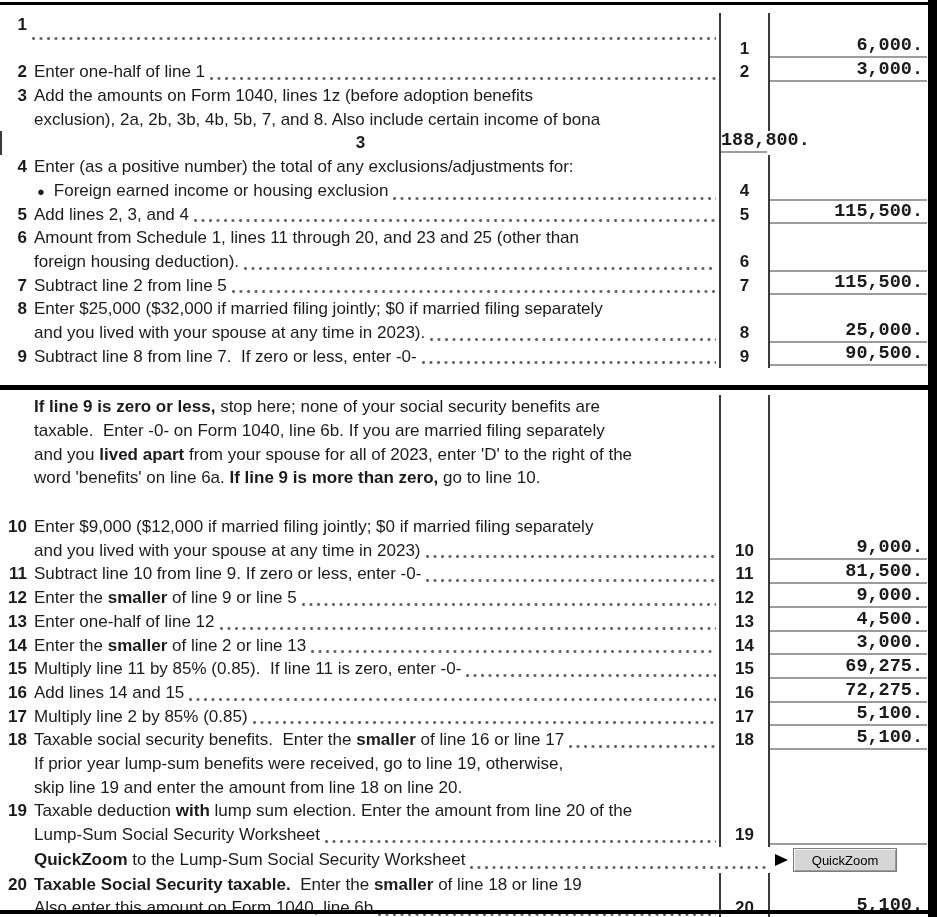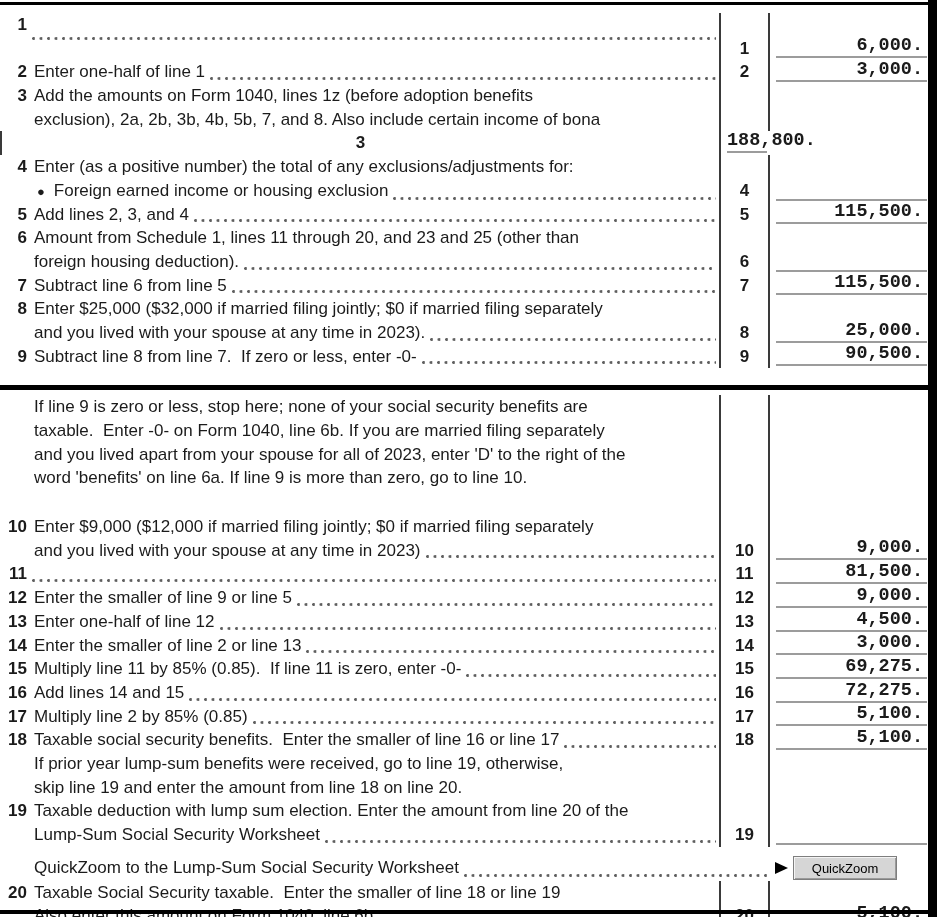--- a/index.html
+++ b/index.html
@@ -21,45 +21,45 @@
   .sec-lower{padding-top:5px;}
   .row{
     display:grid;
     grid-template-columns:719px 49px 160px;
     height:23.7px;
     align-items:baseline;
   }
   .c-label{display:flex;align-items:baseline;overflow:hidden;}
   .gut{flex:0 0 27px;text-align:right;font-weight:bold;font-size:17px;line-height:23.7px;white-space:pre;}
   .txt{margin-left:7px;font-size:17px;line-height:23.7px;white-space:pre;}
-  .txt b{font-weight:normal;}
+  .txt b{font-weight:bold;}
   .bullet{font-size:13px;margin:0 9px 0 3px;}
   .leader{
     flex:1 1 auto;height:3px;align-self:flex-end;
     margin:0 3px 4px 5px;
     background-image:radial-gradient(circle at 1.5px 1.5px,#5f5f5f 1.25px,transparent 1.6px);
     background-size:7.5px 3px;background-repeat:repeat-x;
   }
   .c-num{
     border-left:2px solid #3a3a3a;align-self:stretch;
     display:flex;align-items:flex-end;justify-content:center;
     font-weight:bold;font-size:17px;line-height:23.7px;
   }
   .c-amt{border-left:2px solid #3a3a3a;align-self:stretch;position:relative;}
   .amt{
-    position:absolute;left:6px;right:1px;bottom:2px;
+    position:absolute;left:0;right:1px;bottom:2px;
     border-bottom:2px solid #9c9c9c;
     text-align:right;
     font-family:"Liberation Mono","DejaVu Sans Mono",monospace;
     font-weight:bold;font-size:18.5px;line-height:21px;
     padding-right:4px;min-height:21px;
   }
   .amt.no-ul{border-bottom-color:transparent;}
   .qzrow{
-    display:flex;align-items:center;height:26px;margin-top:8px;
+    display:flex;align-items:center;height:26px;
   }
   .qzrow .txt{line-height:26px;}
   .qz-arrow{
     flex:0 0 auto;width:0;height:0;
     border-left:13px solid #000;
     border-top:6px solid transparent;
     border-bottom:6px solid transparent;
     margin:0 5px 0 2px;
   }
   .qz-btn{
@@ -175,21 +175,21 @@
             <span class="leader"></span>
           </div>
           <div class="c-num">6</div>
           <div class="c-amt">
             <div class="amt"></div>
           </div>
         </div>
         <div class="row">
           <div class="c-label">
             <span class="gut">7</span>
-            <span class="txt"><span>Subtract line 6 from line 5</span></span>
+            <span class="txt"><span>Subtract line 2 from line 5</span></span>
             <span class="leader"></span>
           </div>
           <div class="c-num">7</div>
           <div class="c-amt">
             <div class="amt">115,500.</div>
           </div>
         </div>
         <div class="row">
           <div class="c-label">
             <span class="gut">8</span>
@@ -276,20 +276,21 @@
             <span class="leader"></span>
           </div>
           <div class="c-num">10</div>
           <div class="c-amt">
             <div class="amt">9,000.</div>
           </div>
         </div>
         <div class="row">
           <div class="c-label">
             <span class="gut">11</span>
+            <span class="txt"><span>Subtract line 10 from line 9. If zero or less, enter -0-</span></span>
             <span class="leader"></span>
           </div>
           <div class="c-num">11</div>
           <div class="c-amt">
             <div class="amt">81,500.</div>
           </div>
         </div>
         <div class="row">
           <div class="c-label">
             <span class="gut">12</span>

